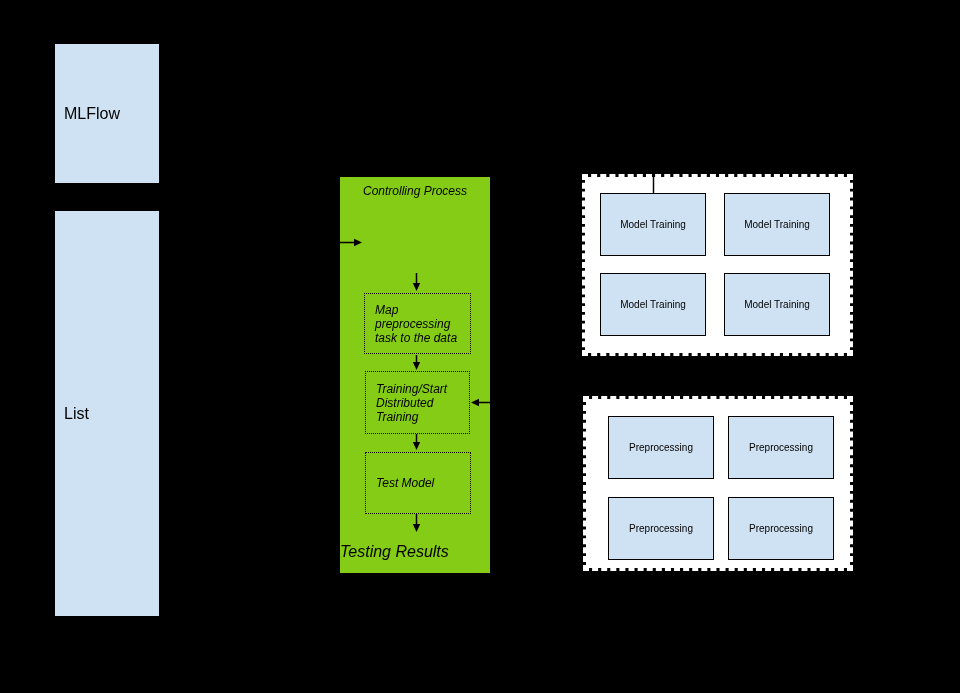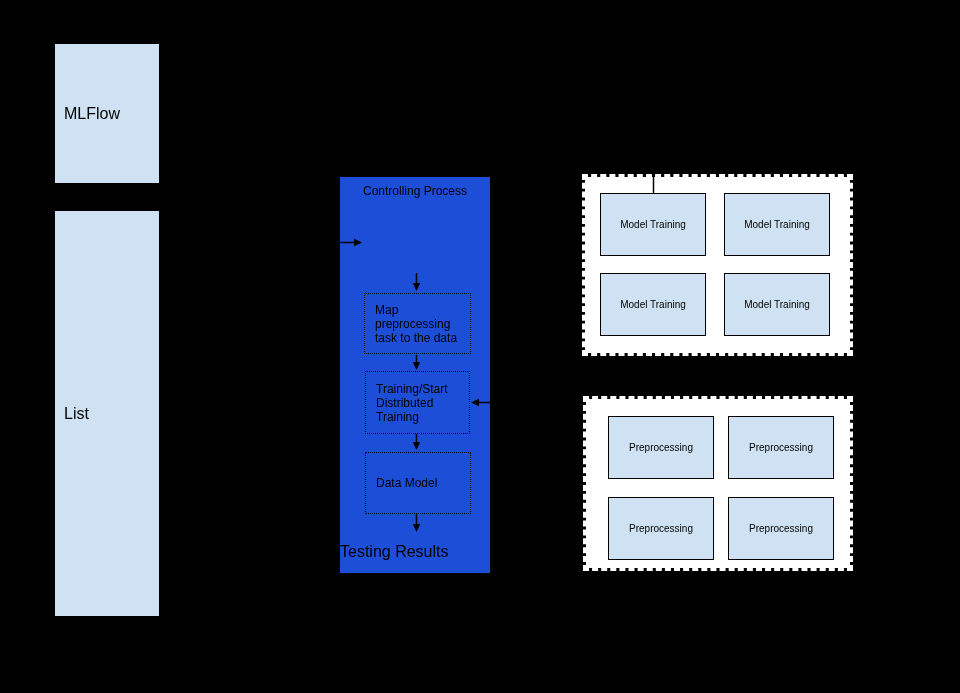--- a/index.html
+++ b/index.html
@@ -24,21 +24,22 @@
   }
   .store-node .lbl { padding-left: 9px; }
   #mlflow { left: 19px; top: 44px;  width: 104px; height: 139px; }
   #minio  { left: 19px; top: 211px; width: 104px; height: 405px; }
 
   
   #cp-panel {
     position: absolute;
     left: 304px; top: 177px;
     width: 150px; height: 396px;
-    background: #1d4ed8;
+    background: #84cc16;
+    font-style: italic;
   }
   #cp-title {
     position: absolute;
     left: 0; top: 7px; width: 100%;
     text-align: center;
     font-size: 12px;
   }
   .step {
     position: absolute;
     border: 1px dotted #000000;
@@ -113,21 +114,21 @@
   <div id="cp-panel">
     <div id="cp-title">Controlling Process</div>
 
     <div class="step" id="step-map">
       <span class="txt">Map preprocessing task to the data</span>
     </div>
     <div class="step" id="step-configure">
       <span class="txt">Training/Start Distributed Training</span>
     </div>
     <div class="step" id="step-test-model">
-      <span class="txt">Data Model</span>
+      <span class="txt">Test Model</span>
     </div>
 
     <div id="cp-result">Testing Results</div>
   </div>
 
   <div class="cluster" id="training-cluster">
     <div class="worker p1">Model Training</div>
     <div class="worker p2">Model Training</div>
     <div class="worker p3">Model Training</div>
     <div class="worker p4">Model Training</div>

